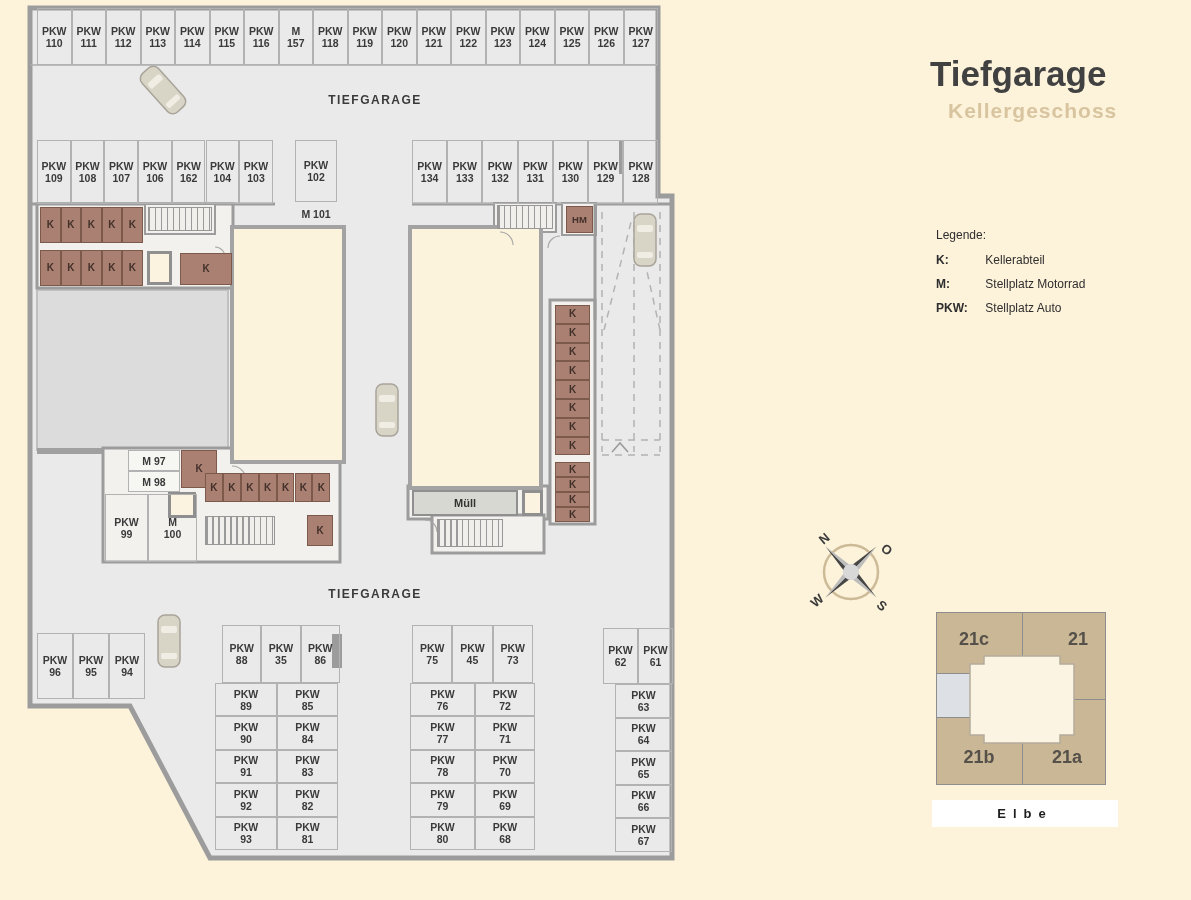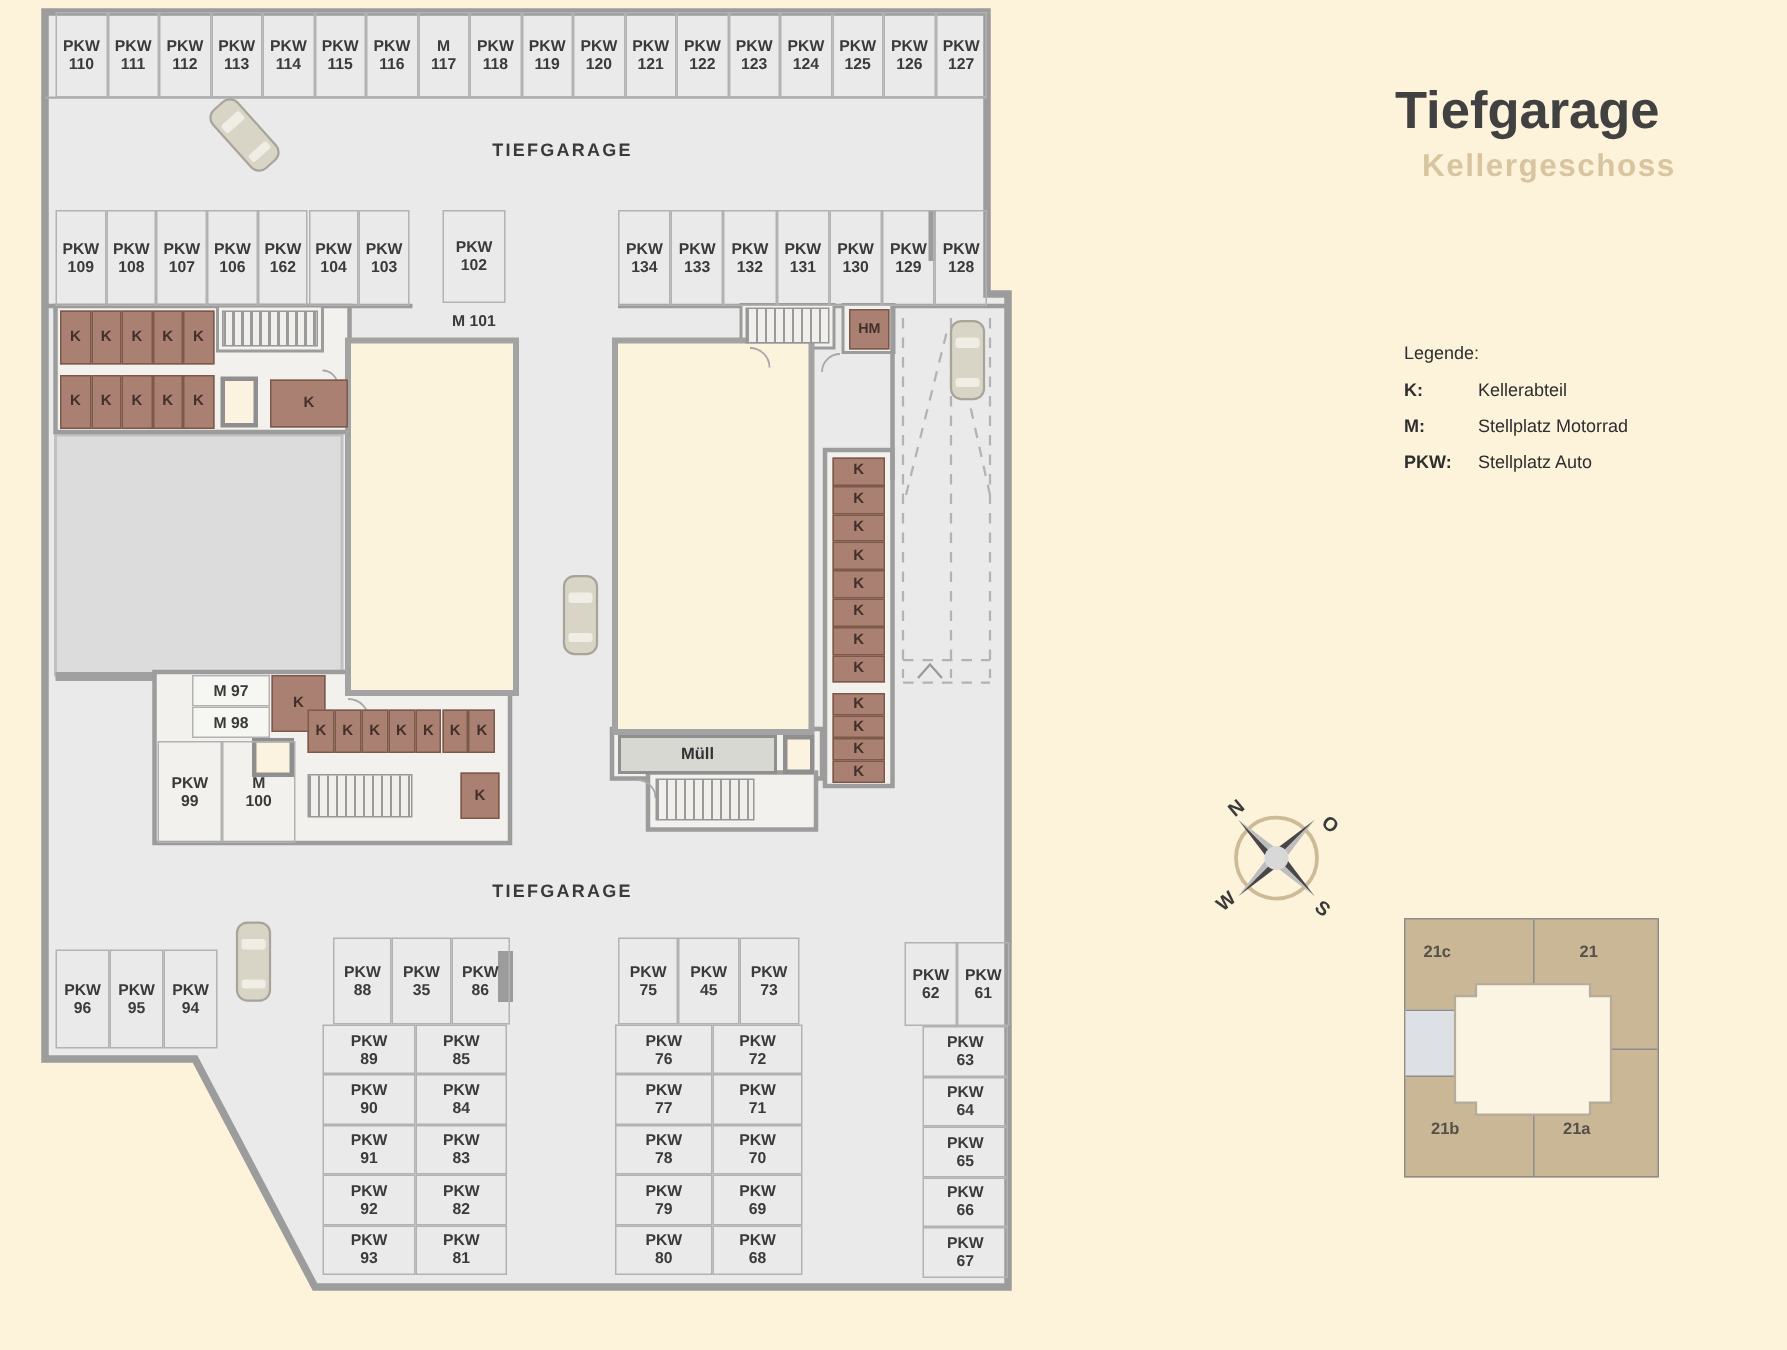--- a/index.html
+++ b/index.html
@@ -25,21 +25,21 @@
   .page-subtitle{position:absolute;left:948px;top:99px;font-size:21px;font-weight:bold;color:#d8c5a0;letter-spacing:1px;}
   .legend{position:absolute;left:936px;top:228px;font-size:12px;color:#2e2e2e;}
   .legend .hd{margin-bottom:11px;}
   .legend-row{margin-bottom:10px;}
   .legend-row .lk{display:inline-block;width:46px;font-weight:bold;}
   .sitemap{position:absolute;left:936px;top:612px;width:170px;height:173px;background:#cab795;
            border:1px solid #8d8d8d;box-sizing:border-box;}
   .sitemap .vline{position:absolute;left:85px;top:0;width:1px;height:100%;background:#8d8d8d;}
   .sitemap .hline{position:absolute;left:0;top:86px;width:100%;height:1px;background:#8d8d8d;}
   .sitemap svg{position:absolute;left:0;top:0;}
-  .sb{position:absolute;font-size:11px;font-weight:bold;color:#55514a;width:50px;text-align:left;}
+  .sb{position:absolute;font-size:18px;font-weight:bold;color:#55514a;width:50px;text-align:center;}
   .entrance{position:absolute;left:0;top:60px;width:39px;height:45px;background:#dde0e4;
             border-top:1px solid #8d8d8d;border-bottom:1px solid #8d8d8d;box-sizing:border-box;}
   .elbe{position:absolute;left:932px;top:800px;width:186px;height:27px;background:#ffffff;
         display:flex;align-items:center;justify-content:center;font-weight:bold;font-size:13px;
         letter-spacing:7px;color:#1f1f1f;}
 </style>
 </head>
 <body>
 
 <div class="canvas">
@@ -169,21 +169,21 @@
       <div class="cell pkw" style="left: 209.5px; top: 8px; width: 34.5px; height: 57px;">
         <span>PKW</span>
         <span>115</span>
       </div>
       <div class="cell pkw" style="left: 244px; top: 8px; width: 34.5px; height: 57px;">
         <span>PKW</span>
         <span>116</span>
       </div>
       <div class="cell pkw" style="left: 278.5px; top: 8px; width: 34.5px; height: 57px;">
         <span>M</span>
-        <span>117</span>
+        <span>157</span>
       </div>
       <div class="cell pkw" style="left: 313px; top: 8px; width: 34.5px; height: 57px;">
         <span>PKW</span>
         <span>118</span>
       </div>
       <div class="cell pkw" style="left: 347.5px; top: 8px; width: 34.5px; height: 57px;">
         <span>PKW</span>
         <span>119</span>
       </div>
       <div class="cell pkw" style="left: 382px; top: 8px; width: 34.5px; height: 57px;">
@@ -568,14 +568,15 @@
     <div class="entrance"></div>
     <svg width="170" height="173">
       <path d="M47,51 v-8 h76 v8 h14 v71 h-14 v8 h-76 v-8 h-14 v-71 Z" fill="#fbf4e2" stroke="#b5ac9c" stroke-width="1.5"></path>
     </svg>
     <div class="sb" style="left:12px;top:16px;">21c</div>
     <div class="sb" style="left:116px;top:16px;">21</div>
     <div class="sb" style="left:17px;top:134px;">21b</div>
     <div class="sb" style="left:105px;top:134px;">21a</div>
   </div>
 
+  <div class="elbe">Elbe</div>
 
 </div>
 
 </body></html>

